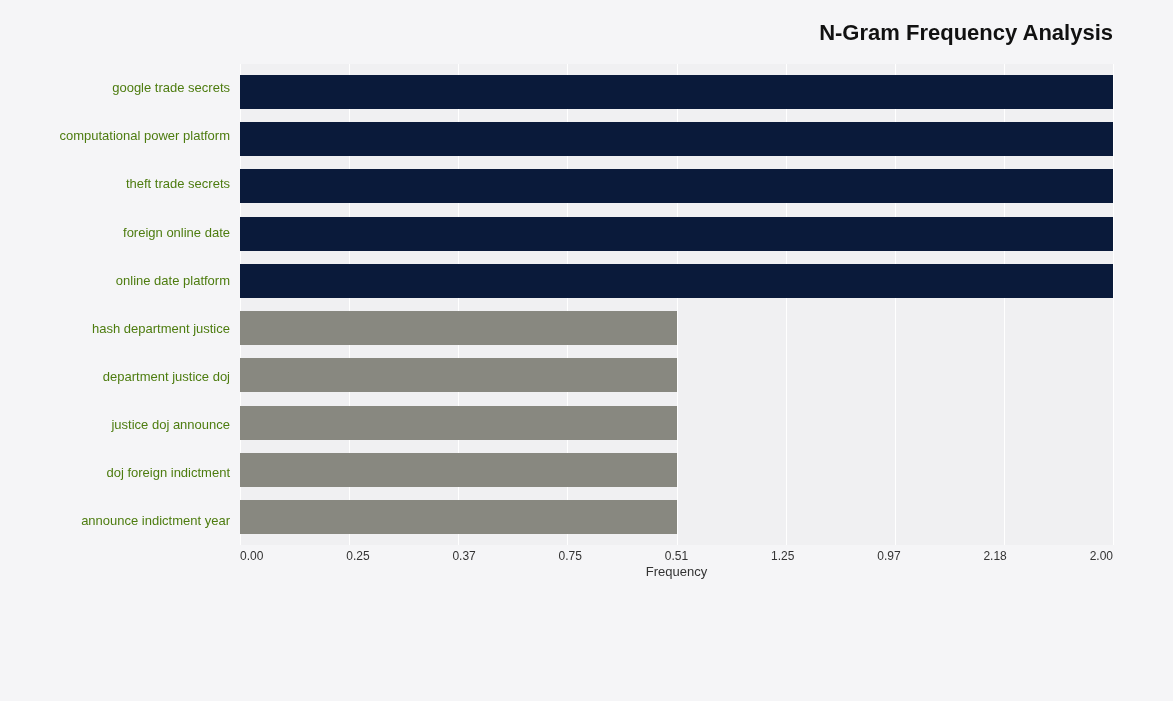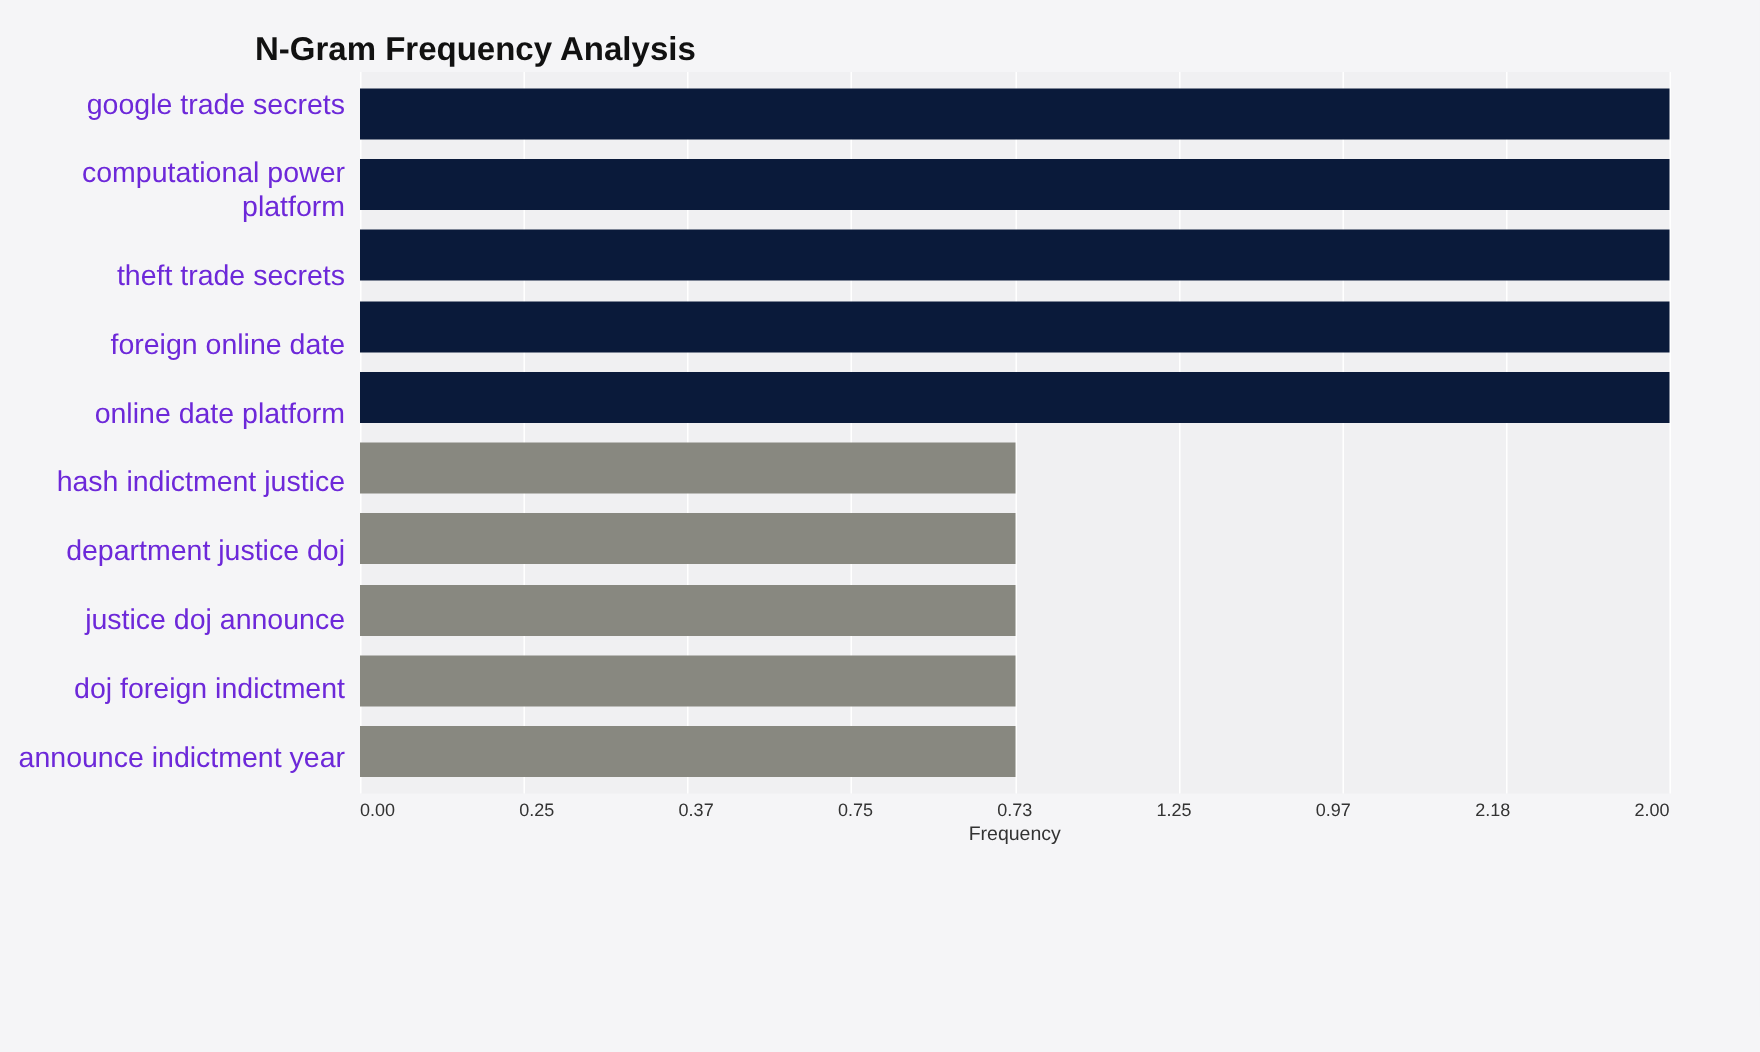--- a/index.html
+++ b/index.html
@@ -13,25 +13,25 @@
       justify-content: center;
     }
     .chart-container {
       background: #f5f5f7;
       width: 1173px;
       height: 701px;
       position: relative;
       padding: 20px 60px 80px 10px;
     }
     .chart-title {
-      text-align: left;
+      text-align: right;
       font-size: 22px;
       font-weight: bold;
       color: #111;
-      margin-bottom: 2px;
+      margin-bottom: 18px;
       padding-left: 160px;
     }
     .chart-area {
       display: flex;
       flex-direction: column;
       width: 100%;
       height: calc(100% - 80px);
       position: relative;
     }
     .gridlines-and-bars {
@@ -44,22 +44,22 @@
       display: flex;
       flex-direction: column;
       width: 230px;
       min-width: 230px;
       justify-content: space-around;
       align-items: flex-end;
       padding-right: 10px;
       padding-bottom: 40px;
     }
     .y-label {
-      font-size: 19px;
-      color: #6d28d9;
+      font-size: 13px;
+      color: #4d7c0f;
       text-align: right;
       line-height: 1.2;
     }
     .bars-section {
       flex: 1;
       position: relative;
       display: flex;
       flex-direction: column;
     }
     .grid-bg {
@@ -146,21 +146,21 @@
 <div class="chart-container">
   <div class="chart-title">N-Gram Frequency Analysis</div>
   <div class="chart-area">
     <div class="gridlines-and-bars">
       <div class="y-labels" id="y-labels">
           <div class="y-label">google trade secrets</div>
           <div class="y-label">computational power platform</div>
           <div class="y-label">theft trade secrets</div>
           <div class="y-label">foreign online date</div>
           <div class="y-label">online date platform</div>
-          <div class="y-label">hash indictment justice</div>
+          <div class="y-label">hash department justice</div>
           <div class="y-label">department justice doj</div>
           <div class="y-label">justice doj announce</div>
           <div class="y-label">doj foreign indictment</div>
           <div class="y-label">announce indictment year</div>
         </div>
       <div class="bars-section">
         <div class="top-grid-bg"></div>
         <div class="grid-bg">
             <div class="gridline" style="left: 0%;"></div>
             <div class="gridline" style="left: 12.5%;"></div>
@@ -204,21 +204,21 @@
             <div class="bar-row">
               <div class="bar bar-gray" style="width: 50%;"></div>
             </div>
           </div>
         <div class="x-axis">
           <div class="x-ticks" id="x-ticks">
               <div class="x-tick">0.00</div>
               <div class="x-tick">0.25</div>
               <div class="x-tick">0.37</div>
               <div class="x-tick">0.75</div>
-              <div class="x-tick">0.73</div>
+              <div class="x-tick">0.51</div>
               <div class="x-tick">1.25</div>
               <div class="x-tick">0.97</div>
               <div class="x-tick">2.18</div>
               <div class="x-tick">2.00</div>
             </div>
           <div class="x-axis-label">Frequency</div>
         </div>
       </div>
     </div>
   </div>

